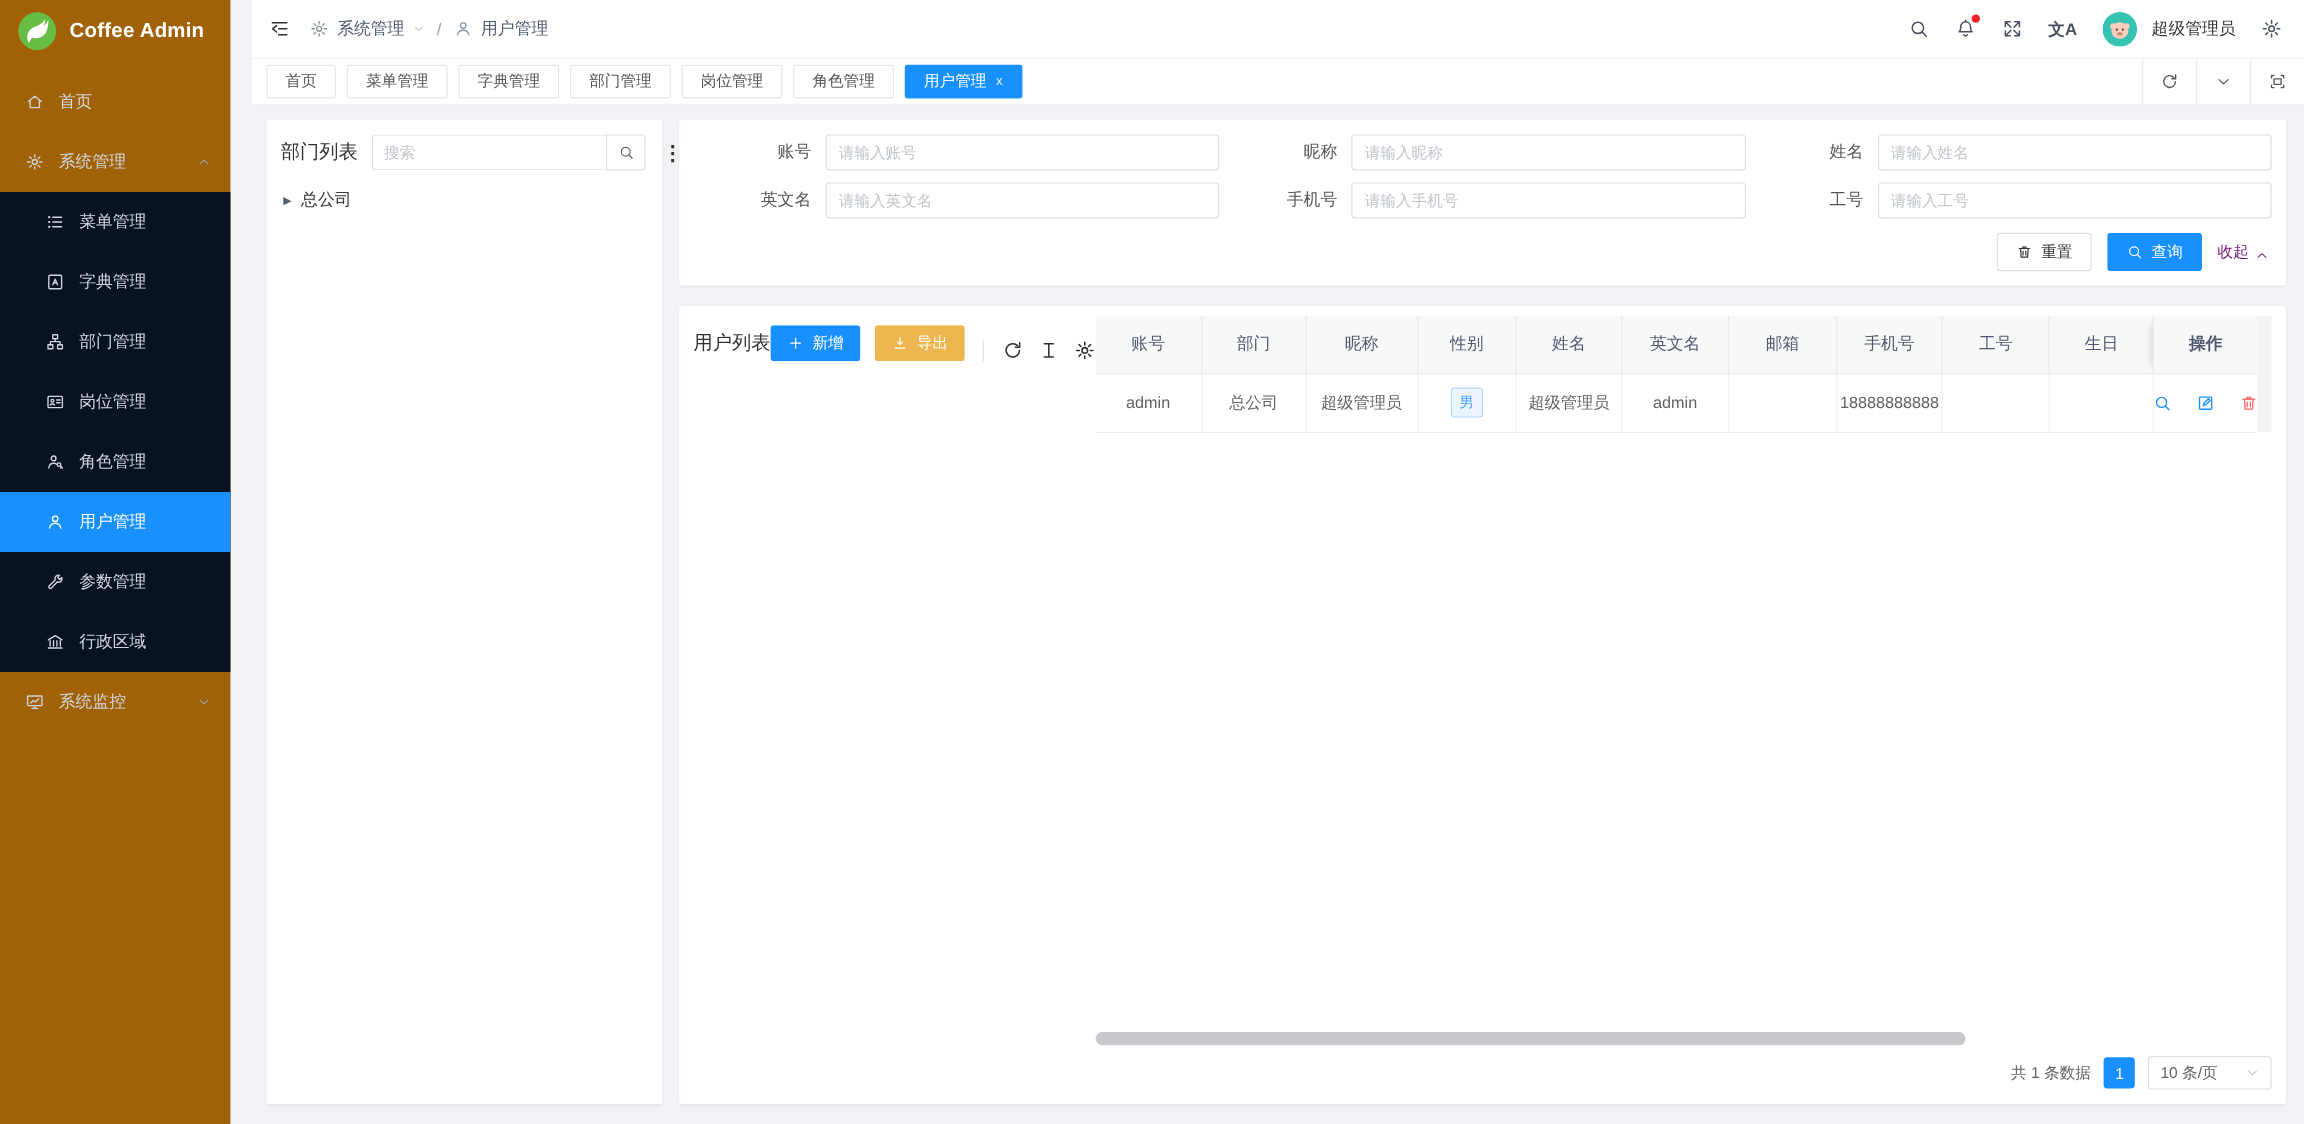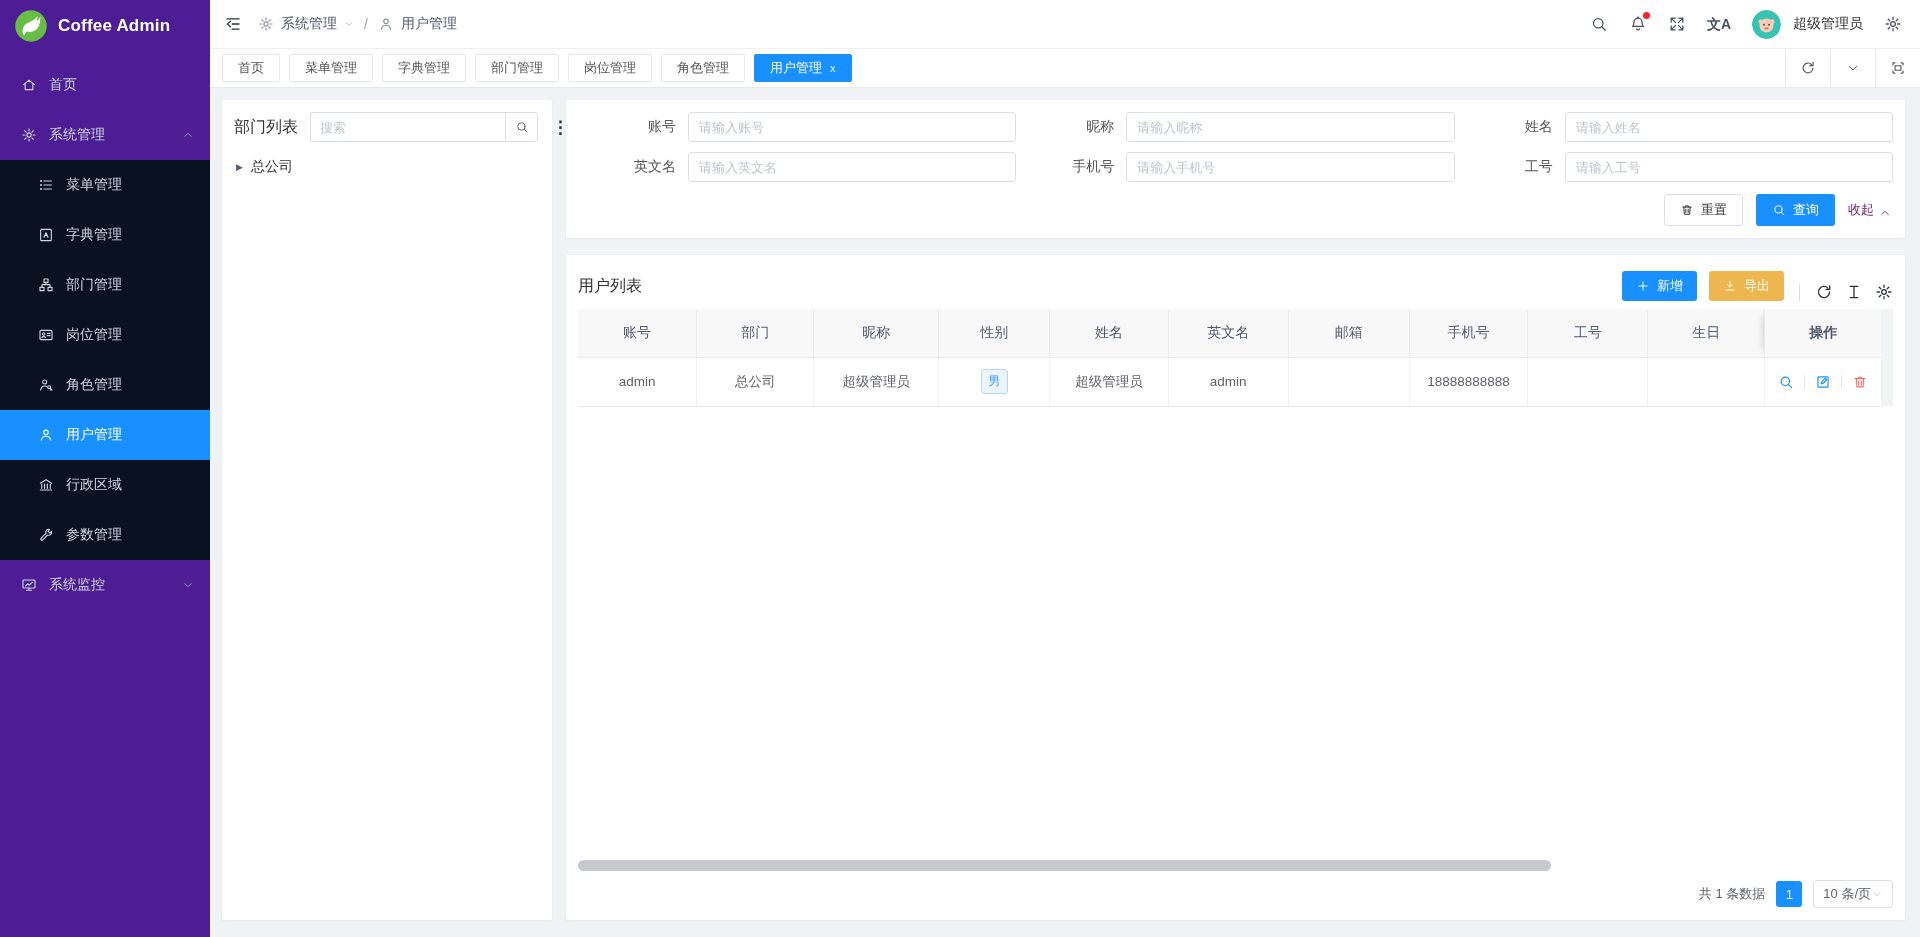--- a/index.html
+++ b/index.html
@@ -14,22 +14,22 @@
   
   .ic { display:inline-flex; width:16px; height:16px; flex:0 0 auto; }
   .ic svg { width:100%; height:100%; }
   .ic-18 { width:18px; height:18px; }
   .ic-14 { width:14px; height:14px; }
   .ic-12 { width:12px; height:12px; }
   .ic-10 { width:10px; height:10px; }
 
   
   .sidebar {
-    position:absolute; left:0; top:0; bottom:0; width:210px;
-    background:#4c1d95; color:#cfd6df; z-index:5;
+    position:absolute; left:0; top:0; bottom:0; width:192px;
+    background:#a16207; color:#cfd6df; z-index:5;
   }
   .logo-row { height:52px; display:flex; align-items:center; gap:10px; padding-left:14px; }
   .logo-badge { width:34px; height:34px; flex:0 0 auto; }
   .brand-title { color:#fff; font-weight:bold; font-size:17px; letter-spacing:.2px; }
   .menu { padding-top:8px; }
   .menu-item {
     height:50px; display:flex; align-items:center; gap:12px;
     padding:0 16px 0 21px; font-size:14px; color:#cfd6df; cursor:pointer;
   }
   .menu-item .chev { margin-left:auto; color:#9aa6b5; }
@@ -115,21 +115,21 @@
   .fi input::placeholder { color:#c0c4cc; }
   .form-actions { display:flex; justify-content:flex-end; align-items:center; gap:13px; margin-top:12px; padding-right:2px; }
   .btn { height:32px; display:inline-flex; align-items:center; gap:7px; border-radius:3px;
          font-size:13px; padding:0 15px; cursor:pointer; border:1px solid transparent; }
   .btn-plain { background:#fff; border-color:#dcdfe6; color:#333; }
   .btn-primary { background:#1890ff; color:#fff; }
   .btn-warning { background:#eeb64e; color:#fff; }
   .link-collapse { display:inline-flex; align-items:flex-end; gap:5px; color:#701a75; font-size:13px; cursor:pointer; }
 
   
-  .table-panel { flex:1; margin-top:17px; padding:8px 12px 8px; display:flex; flex-direction:column; min-height:0; }
+  .table-panel { flex:1; margin-top:17px; padding:8px 12px 8px; display:flex; flex-direction:row; min-height:0; }
   .panel-head { height:46px; display:flex; align-items:center; flex:0 0 auto; }
   .panel-title { font-size:16px; color:#303133; }
   .panel-tools { margin-left:auto; display:flex; align-items:flex-end; gap:12px; }
   .btn-sm { height:30px; padding:0 13px; font-size:13px; }
   .tool-sep { width:1px; height:17px; background:#dcdfe6; margin:0 3px; }
   .tool-ic { color:#2b2f36; cursor:pointer; display:inline-flex; }
 
   .table-zone { position:relative; flex:1; display:flex; flex-direction:column; min-height:0; }
   .scroll-gutter { position:absolute; top:0; right:0; width:12px; height:97px; background:#f2f3f5; }
   table.grid { width:calc(100% - 12px); border-collapse:collapse; table-layout:fixed; }
@@ -158,21 +158,21 @@
 
   .table-filler { flex:1; background:#fff; }
 
   .h-scrollbar { flex:0 0 auto; height:13px; position:relative; margin-bottom:4px; }
   .h-thumb { position:absolute; left:0; top:1px; height:11px; width:74%; background:#c7c9cc; border-radius:6px; cursor:pointer; }
 
   .pager-row { flex:0 0 auto; height:36px; display:flex; align-items:center; justify-content:flex-end; gap:11px; font-size:13px; color:#606266; }
   .page-btn { min-width:26px; height:26px; display:inline-flex; align-items:center; justify-content:center;
               background:#1890ff; color:#fff; border-radius:3px; font-size:13px; cursor:pointer; }
   .size-select { height:28px; border:1px solid #dcdfe6; border-radius:3px; display:inline-flex; align-items:center;
-                 gap:0; padding:0 9px; color:#606266; cursor:pointer; background:#fff; }
+                 gap:23px; padding:0 9px; color:#606266; cursor:pointer; background:#fff; }
   .size-select .ic { color:#c0c4cc; }
 </style>
 </head>
 <body>
 
 <div class="app">
 
   <aside class="sidebar">
     <div class="logo-row">
       <span class="logo-badge">
@@ -264,33 +264,33 @@
               <svg viewBox="0 0 24 24" fill="none" stroke="currentColor" stroke-width="1.7" stroke-linecap="round" stroke-linejoin="round">
                 <circle cx="12" cy="8" r="3.4"></circle>
                 <path d="M5 19.6c.8-4.1 3.8-5.8 7-5.8s6.2 1.7 7 5.8"></path>
               </svg>
             </span>
           <span>用户管理</span>
         </div>
         <div class="menu-item">
           <span class="ic">
               <svg viewBox="0 0 24 24" fill="none" stroke="currentColor" stroke-width="1.7" stroke-linecap="round" stroke-linejoin="round">
+                <path d="M20.3 6.5a4.4 4.4 0 0 1-5.8 5.5l-7.3 7.4a1.8 1.8 0 0 1-2.6-2.6l7.4-7.3a4.4 4.4 0 0 1 5.5-5.8L15 6.2l2.8 2.8 2.5-2.5z"></path>
+              </svg>
+            </span>
+          <span>参数管理</span>
+        </div>
+        <div class="menu-item">
+          <span class="ic">
+              <svg viewBox="0 0 24 24" fill="none" stroke="currentColor" stroke-width="1.7" stroke-linecap="round" stroke-linejoin="round">
                 <path d="M3.5 9.3L12 4l8.5 5.3"></path>
                 <path d="M5.6 10.5v6.5M9.9 10.5v6.5M14.1 10.5v6.5M18.4 10.5v6.5M3.5 19.5h17"></path>
               </svg>
             </span>
           <span>行政区域</span>
-        </div>
-        <div class="menu-item">
-          <span class="ic">
-              <svg viewBox="0 0 24 24" fill="none" stroke="currentColor" stroke-width="1.7" stroke-linecap="round" stroke-linejoin="round">
-                <path d="M20.3 6.5a4.4 4.4 0 0 1-5.8 5.5l-7.3 7.4a1.8 1.8 0 0 1-2.6-2.6l7.4-7.3a4.4 4.4 0 0 1 5.5-5.8L15 6.2l2.8 2.8 2.5-2.5z"></path>
-              </svg>
-            </span>
-          <span>参数管理</span>
         </div>
       </div>
       <div class="menu-item">
         <span class="ic">
             <svg viewBox="0 0 24 24" fill="none" stroke="currentColor" stroke-width="1.7" stroke-linecap="round" stroke-linejoin="round">
               <rect x="3" y="4.5" width="18" height="12" rx="1"></rect>
               <path d="M7 13.2l3-3 2.4 1.9 4.6-4.1M12 16.5v3.4M8.3 19.9h7.4"></path>
             </svg>
           </span>
         <span>系统监控</span>

